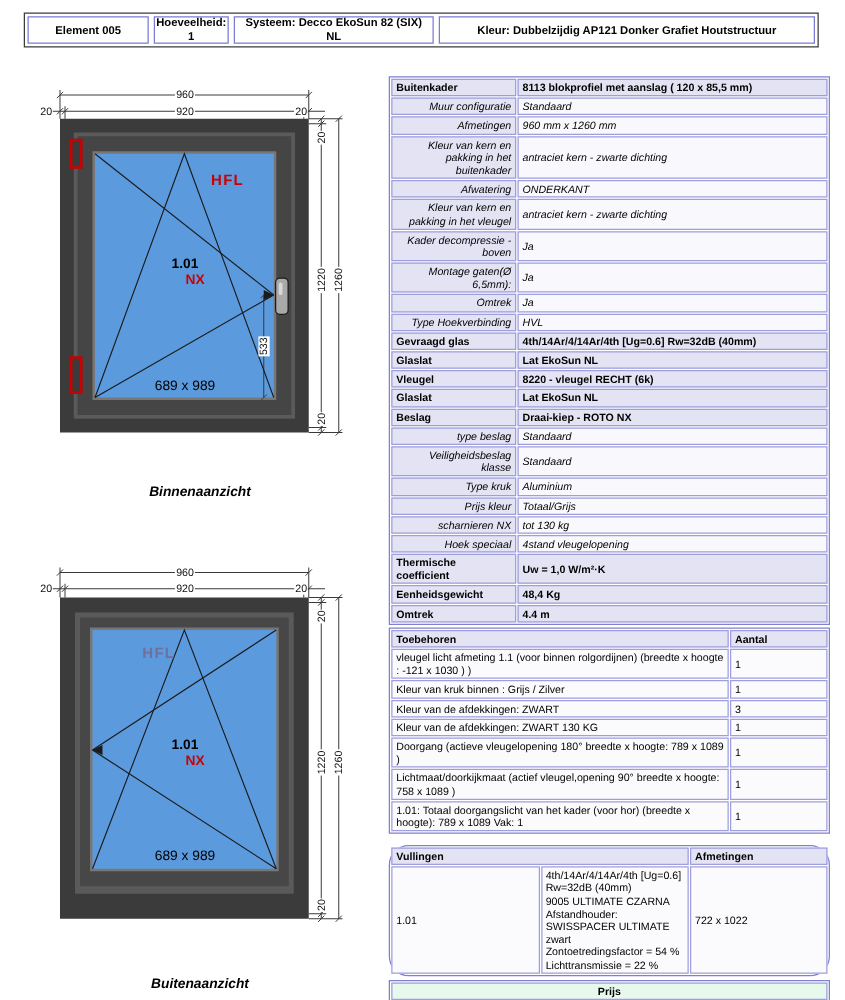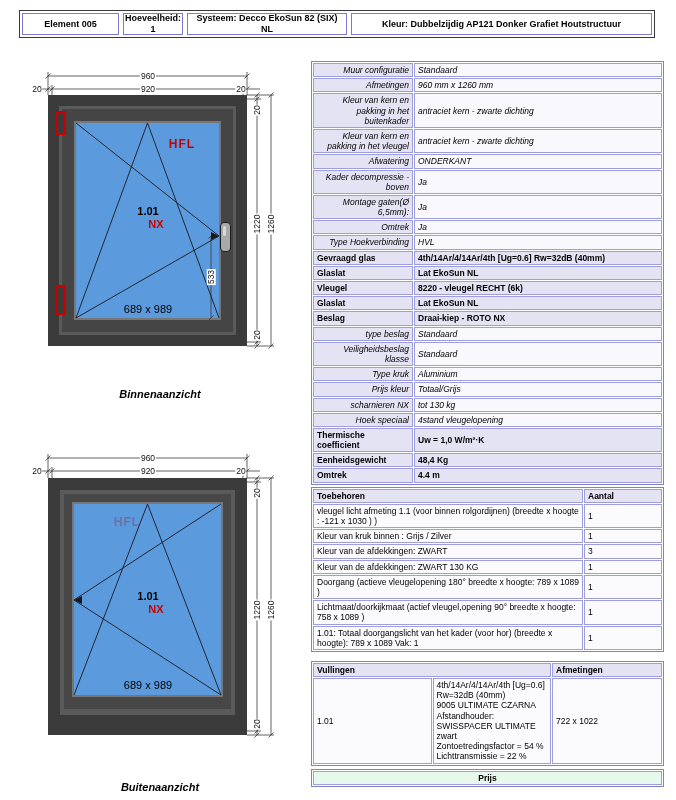--- a/index.html
+++ b/index.html
@@ -24,21 +24,21 @@
   .spec-table .lab{width:92px;background:#e3e3f4;}
   .spec-table .val{background:#e3e3f4;}
   tr.sub .lab{text-align:right;font-style:italic;font-weight:normal;}
   tr.sub .val{background:#f8f8fd;font-style:italic;font-weight:normal;}
   tr.bold td{font-weight:bold;background:#e3e3f4;}
   tr.thermal td{font-weight:bold;background:#fcf0dd;}
   .acc-table{margin-top:2px;}
   .acc-table td.hd{background:#e3e3f4;font-weight:bold;}
   .acc-table td{background:#fbfbfe;}
   .acc-table .qty{width:70px;margin-top:20px;}
-  .vul-table{margin-top:9px;}
+  .vul-table{margin-top:9px;border-radius:16px;}
   .vul-table td.hd{background:#e3e3f4;font-weight:bold;}
   .vul-table td{background:#fbfbfe;}
   .vul-table .idc{width:30px;}
   .vul-table .sizec{width:102px;}
   .price-table{margin-top:3px;}
   .price-table td{background:#e7f8ec;font-weight:bold;}
   .price-table .pt{text-align:center;}
   
   .drawing{position:absolute;left:20px;width:280px;}
   #d1{top:58px;height:335px;}
@@ -179,39 +179,43 @@
   <div class="gl-field" style="left:128px;top:156px">1.01</div>
   <div class="gl-nx" style="left:136px;top:169px">NX</div>
   <div class="gl-size" style="left:128px;top:245px">689 x 989</div>
 </div>
 <div class="caption" id="cap2">Buitenaanzicht</div>
 
 <div class="rightcol">
 
   <table class="spec-table">
     <tbody>
+        <tr class="bold">
+          <td class="lab">Buitenkader</td>
+          <td class="val">8113 blokprofiel met aanslag ( 120 x 85,5 mm)</td>
+        </tr>
     <tr class="sub">
           <td class="lab">Muur configuratie</td>
           <td class="val">Standaard</td>
         </tr>
     <tr class="sub">
           <td class="lab">Afmetingen</td>
           <td class="val">960 mm x 1260 mm</td>
         </tr>
     <tr class="sub">
           <td class="lab">Kleur van kern en pakking in het buitenkader</td>
           <td class="val">antraciet kern - zwarte dichting</td>
         </tr>
     <tr class="sub">
+          <td class="lab">Afwatering</td>
+          <td class="val">ONDERKANT</td>
+        </tr>
+    <tr class="sub">
           <td class="lab">Kleur van kern en pakking in het vleugel</td>
           <td class="val">antraciet kern - zwarte dichting</td>
-        </tr>
-    <tr class="sub">
-          <td class="lab">Afwatering</td>
-          <td class="val">ONDERKANT</td>
         </tr>
     <tr class="sub">
           <td class="lab">Kader decompressie - boven</td>
           <td class="val">Ja</td>
         </tr>
     <tr class="sub">
           <td class="lab">Montage gaten(Ø 6,5mm):</td>
           <td class="val">Ja</td>
         </tr>
     <tr class="sub">

